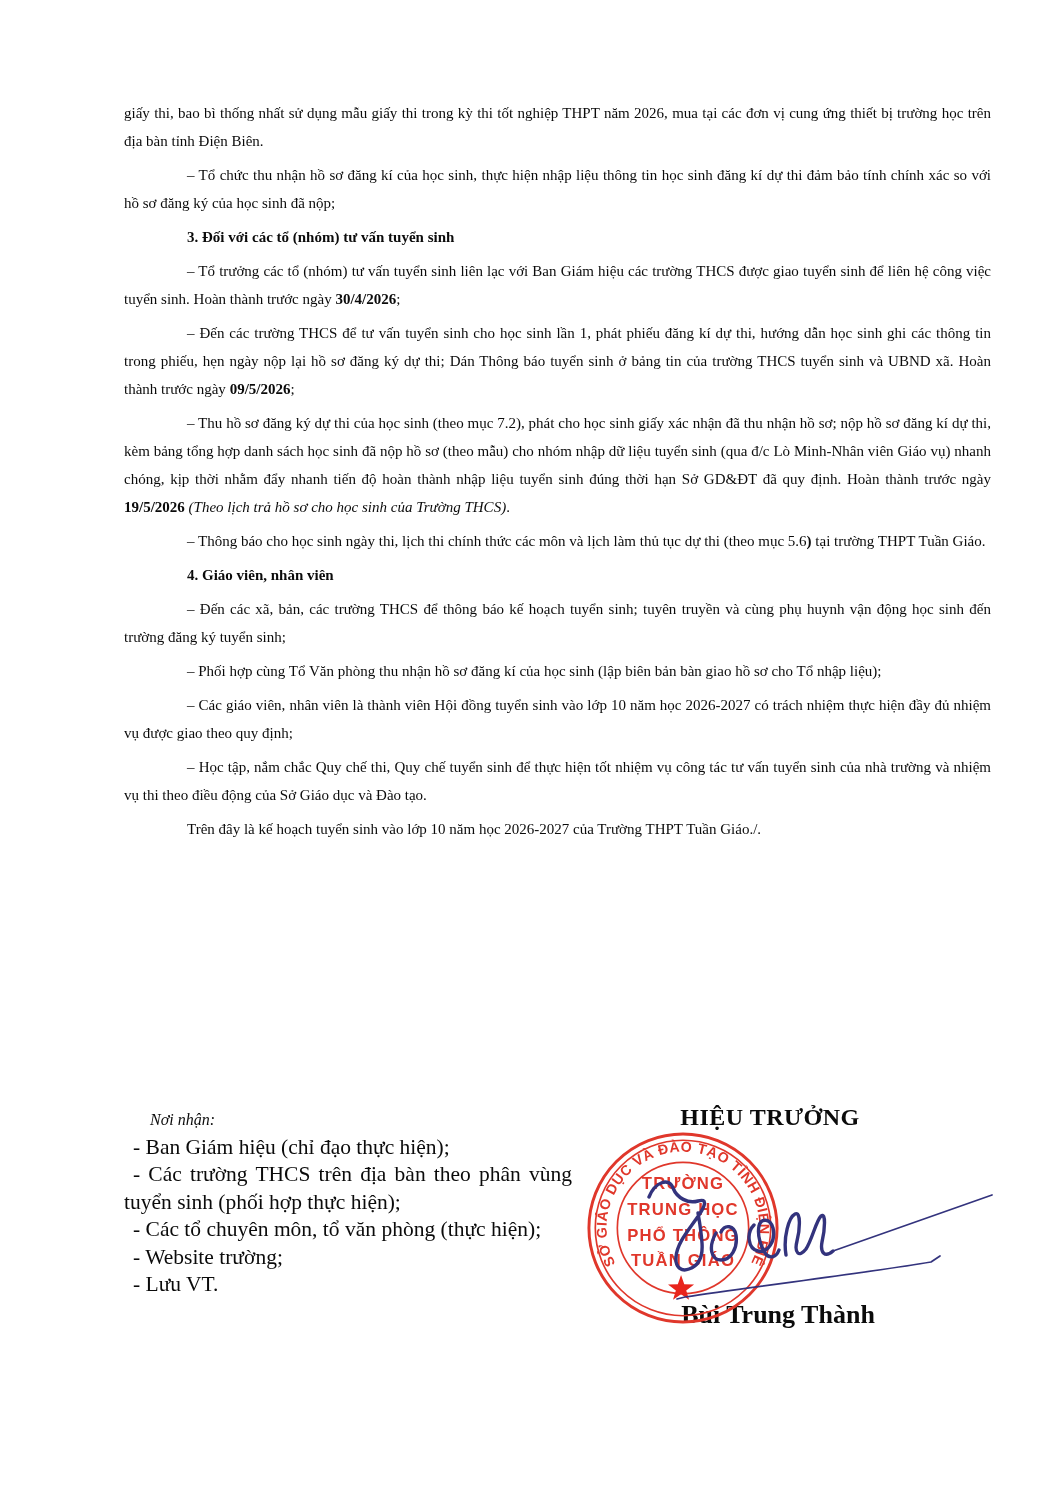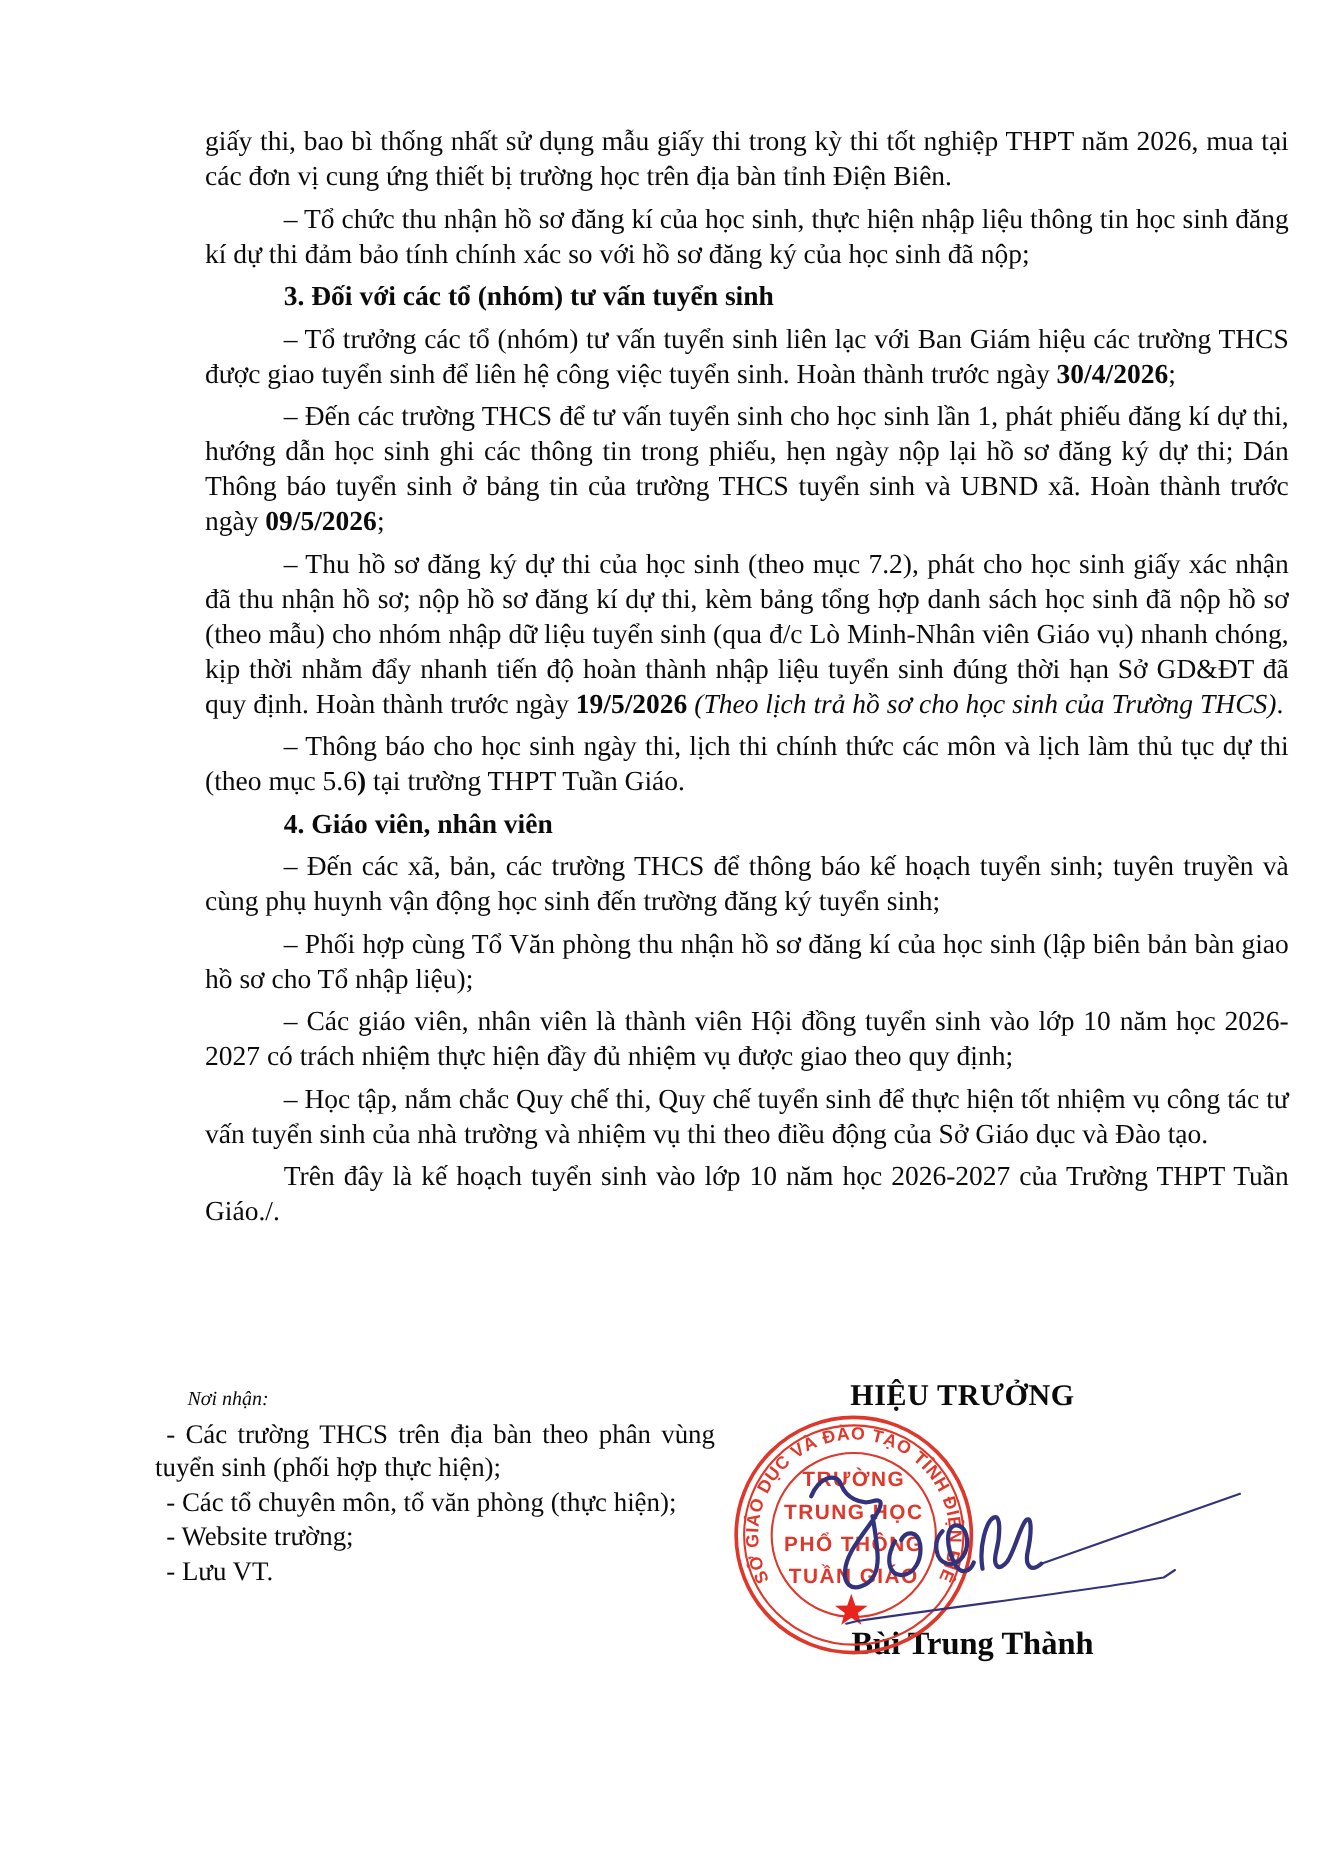--- a/index.html
+++ b/index.html
@@ -10,24 +10,23 @@
     margin:0 auto;
     overflow:hidden;
     font-family:"Liberation Serif", serif;
     color:#0b0b0b;
   }
   
   .doc-body{
     position:absolute;
     left:124px; top:99px;
     width:867px;
-    font-size:22px;
+    font-size:15px;
     line-height:28px;
     text-align:justify;
-    margin-left:40px;
   }
   .doc-body p{margin:0;}
   .doc-body p + p{margin-top:6px;}
   .doc-body p.indent{text-indent:63px;}
   .doc-body .b{font-weight:bold;}
   .doc-body .i{font-style:italic;}
   .doc-body p.heading{font-weight:bold; text-align:left;}
   
   .recipients{
     position:absolute;
@@ -97,20 +96,21 @@
       <p class="indent"><span>–  Đến các xã, bản, các trường THCS để thông báo kế hoạch tuyển sinh; tuyên truyền và cùng phụ huynh vận động học sinh đến trường đăng ký tuyển sinh;</span></p>
       <p class="indent"><span>–  Phối hợp cùng Tổ Văn phòng thu nhận hồ sơ đăng kí của học sinh (lập biên bản bàn giao hồ sơ cho Tổ nhập liệu);</span></p>
       <p class="indent"><span>–  Các giáo viên, nhân viên là thành viên Hội đồng tuyển sinh vào lớp 10 năm học 2026-2027 có trách nhiệm thực hiện đầy đủ nhiệm vụ được giao theo quy định;</span></p>
       <p class="indent"><span>–  Học tập, nắm chắc Quy chế thi, Quy chế tuyển sinh để thực hiện tốt nhiệm vụ công tác tư vấn tuyển sinh của nhà trường và nhiệm vụ thi theo điều động của Sở Giáo dục và Đào tạo.</span></p>
       <p class="indent"><span>Trên đây là kế hoạch tuyển sinh vào lớp 10 năm học 2026-2027 của Trường THPT Tuần Giáo./.</span></p>
     </div>
 
   <div class="recipients">
     <p class="recip-head">Nơi nhận:</p>
     <div id="recipients-list">
+        <p class="recip">- Ban Giám hiệu (chỉ đạo thực hiện);</p>
         <p class="recip">- Các trường THCS trên địa bàn theo phân vùng tuyển sinh (phối hợp thực hiện);</p>
         <p class="recip">- Các tổ chuyên môn, tổ văn phòng (thực hiện);</p>
         <p class="recip">- Website trường;</p>
         <p class="recip">- Lưu VT.</p>
       </div>
   </div>
 
   <div class="signer-title">HIỆU TRƯỞNG</div>
 
   <svg class="stamp-svg" viewBox="0 0 200 200" aria-hidden="true">

